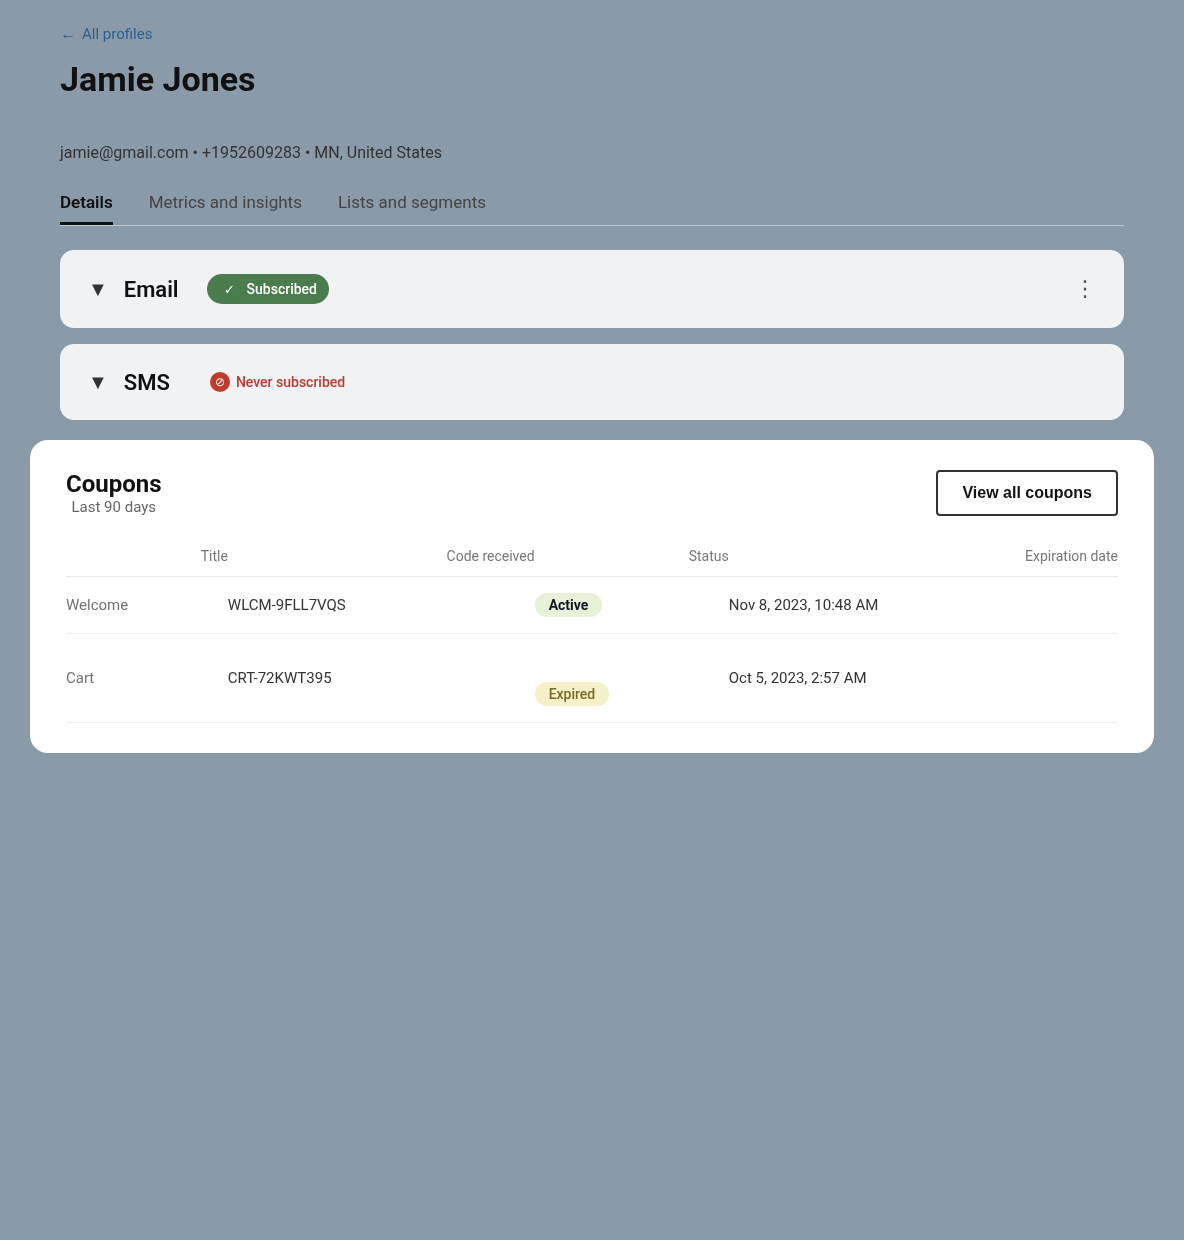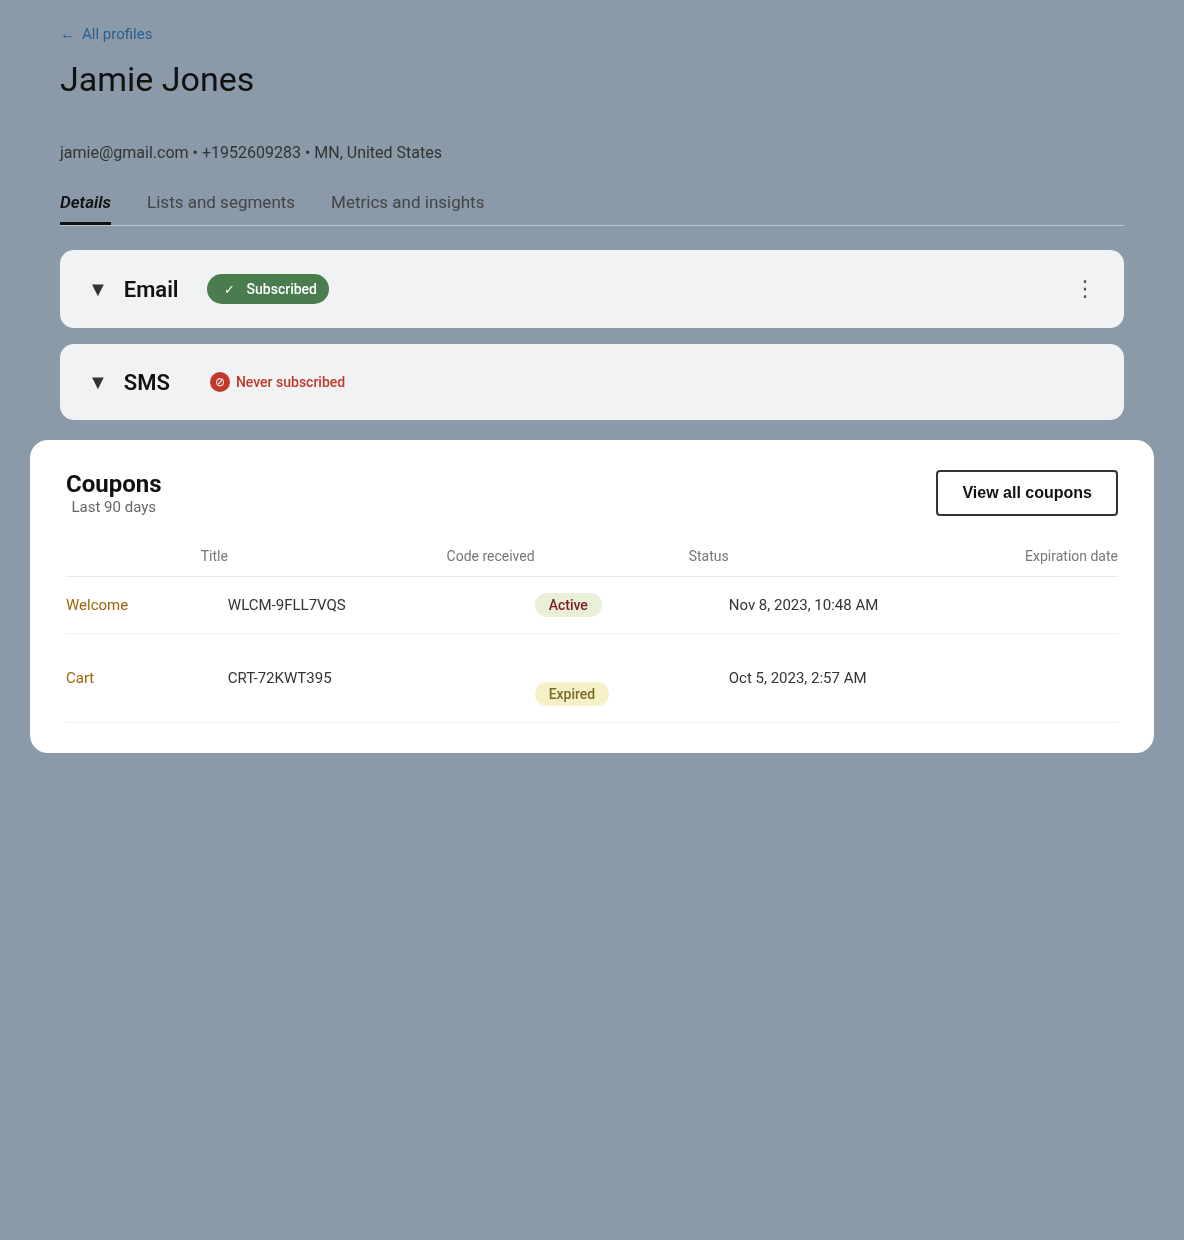--- a/index.html
+++ b/index.html
@@ -36,21 +36,21 @@
       text-decoration: none;
     }
 
     .back-arrow {
       font-size: 16px;
       color: #2a5f8f;
     }
 
     .profile-name {
       font-size: 34px;
-      font-weight: 400;
+      font-weight: 700;
       color: #111;
       margin-bottom: 8px;
     }
 
     .profile-meta {
       font-size: 16px;
       color: #333;
       margin-bottom: 20px;
       margin-top: 44px;
     }
@@ -69,21 +69,20 @@
       cursor: pointer;
       color: #444;
       border-bottom: 3px solid transparent;
       white-space: nowrap;
     }
 
     .tab.active {
       color: #111;
       font-weight: 600;
       border-bottom: 3px solid #111;
-      font-style: italic;
     }
 
     
     .cards-section {
       background: #8a9aa8;
       padding: 24px 60px 0 60px;
     }
 
     .subscription-card {
       background: #f0f2f4;
@@ -207,37 +206,38 @@
     }
 
     .coupons-table tbody tr td {
       padding: 16px 0;
       font-size: 15px;
       color: #333;
       border-bottom: 1px solid #f0f0f0;
     }
 
     .coupon-link {
-      color: #a16207;
+      color: #737373;
       cursor: pointer;
       text-decoration: none;
       margin-top: 12px;
     }
 
     .status-badge {
       display: inline-block;
       padding: 4px 14px;
       border-radius: 16px;
       font-size: 14px;
       font-weight: 500;
     }
 
     .status-active {
       background: #e8f0d8;
-      color: #7f1d1d;
+      color: #0f172a;
+      font-weight: bold;
     }
 
     .status-expired {
       background: #f5f0c8;
       color: #7a6a28;
       margin-top: 32px;
     }
 
     
     .custom-props-section {
@@ -300,24 +300,24 @@
       <span>+1952609283</span>
       <span> • </span>
       <span>MN, United States</span>
     </div>
 
     <div class="tabs">
       <div class="tab active">
         <span>Details</span>
       </div>
       <div class="tab">
+        <span>Metrics and insights</span>
+      </div>
+      <div class="tab">
         <span>Lists and segments</span>
-      </div>
-      <div class="tab">
-        <span>Metrics and insights</span>
       </div>
     </div>
   </div>
 
   <div class="cards-section">
 
     <div class="subscription-card">
       <div class="card-left">
         <span class="chevron-down">▼</span>
         <span class="card-title">Email</span>

